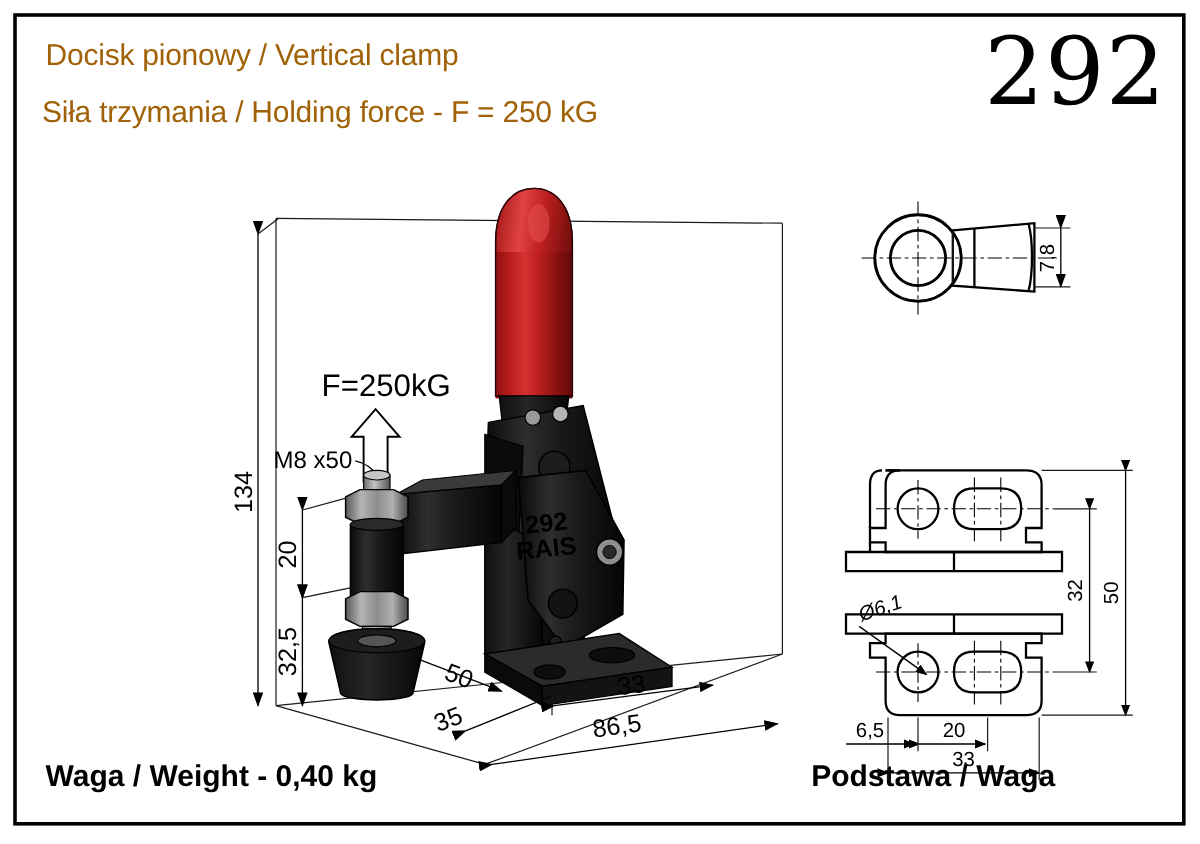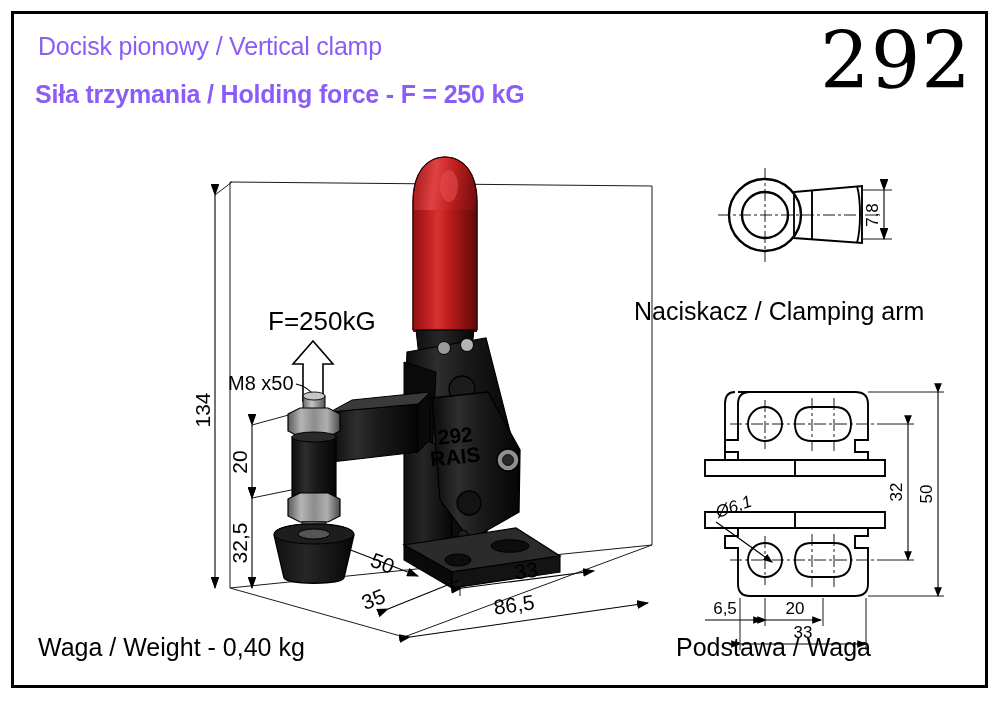--- a/index.html
+++ b/index.html
@@ -26,46 +26,47 @@
     top: 11px;
     width: 977px;
     height: 677px;
     border: 3px solid #000000;
     box-sizing: border-box;
   }
   
   .hdr {
     position: absolute;
     font-family: "Liberation Sans", sans-serif;
-    color: #8b5cf6;
+    color: #a16207;
     white-space: nowrap;
     font-size: 25px;
     letter-spacing: -0.2px;
     text-align: right;
   }
   #hdr-line1 { left: 38px; top: 32px; }
-  #hdr-line2 { left: 35px; top: 80px; font-weight: bold; }
+  #hdr-line2 { left: 35px; top: 80px; }
 
   #code-number {
     position: absolute;
     right: 28px;
     top: 22px;
     font-family: "DejaVu Serif", "Liberation Serif", serif;
     font-size: 78px;
     line-height: 78px;
     color: #000000;
     letter-spacing: 1px;
   }
 
   
   .footer-label {
     position: absolute;
     font-size: 25px;
     color: #000;
     white-space: nowrap;
+    font-weight: bold;
   }
   #label-weight { left: 38px; top: 633px; }
   #label-base   { left: 676px; top: 633px; }
   #label-arm {
     position: absolute;
     left: 634px;
     top: 297px;
     font-size: 25px;
     color: #000;
     white-space: nowrap;
@@ -302,21 +303,20 @@
       <path d="M462,588 L594,571" marker-start="url(#ar)" marker-end="url(#ar)"></path>
     </g>
     <text class="dim-txt" x="527" y="578" text-anchor="middle" transform="rotate(-7 527 578)">33</text>
 
     <g class="dimline">
       <path d="M410,637 L648,603" marker-start="url(#ar)" marker-end="url(#ar)"></path>
     </g>
     <text class="dim-txt" x="515" y="612" text-anchor="middle" transform="rotate(-8 515 612)">86,5</text>
   </svg>
 
-  <div id="label-arm">Naciskacz / Clamping arm</div>
 
   <svg class="dwg" id="arm-view" viewBox="0 0 1000 703">
     <g>
       <circle cx="765" cy="215" r="36" class="outline-th wht"></circle>
       <circle cx="765" cy="215" r="23" class="outline-th" fill="#ffffff"></circle>
     </g>
     <g>
       <path d="M794,192 L862,186 L862,243 L794,238 z" class="outline" fill="#ffffff"></path>
       <path d="M794,192 L794,238" class="thin"></path>
       <path d="M812,190 L812,240" class="outline"></path>

